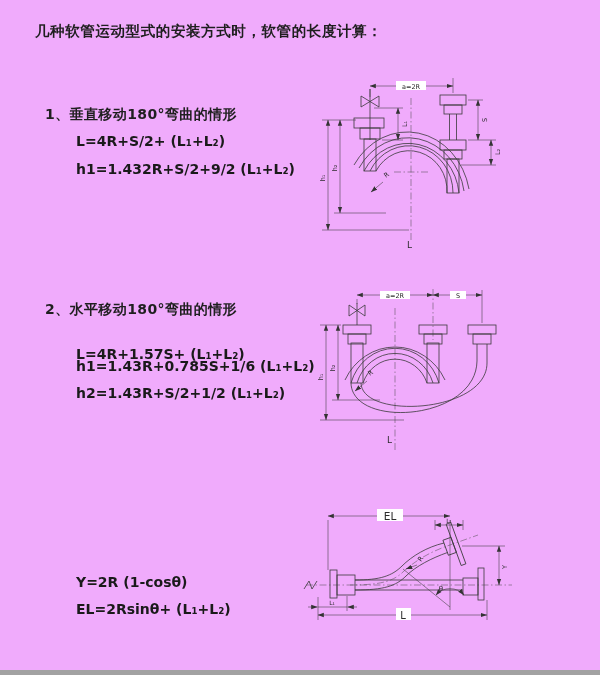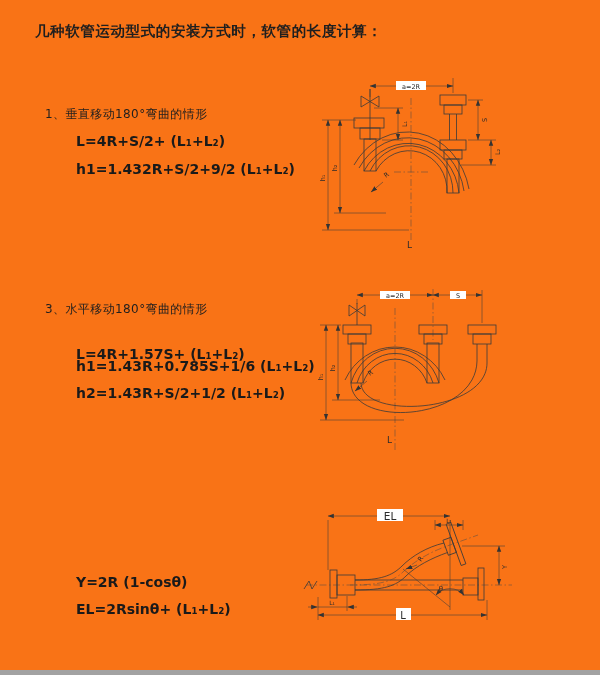--- a/index.html
+++ b/index.html
@@ -1,26 +1,26 @@
 <!DOCTYPE html>
 <html><head>
 <meta charset="utf-8">
 <style>
   html,body { margin:0; padding:0; background:#e8e8e8; }
   .page {
     position:relative; width:600px; height:675px; margin:0 auto;
-    background:#f97316; overflow:hidden;
+    background:#f0abfc; overflow:hidden;
     font-family:"DejaVu Sans", sans-serif; color:#1f1f1f;
   }
   .title {
     position:absolute; font-size:14.5px; font-weight:600; letter-spacing:0.6px;
     white-space:nowrap;
   }
   .heading {
-    position:absolute; font-size:12px; font-weight:400; letter-spacing:0.4px;
+    position:absolute; font-size:14px; font-weight:700; letter-spacing:0.4px;
     white-space:nowrap;
   }
   .formula {
     position:absolute; font-size:14px; font-weight:700; white-space:nowrap;
     color:#1a1a1a;
   }
   .diag { position:absolute; }
   .dline { stroke:#3a3a3a; stroke-width:0.8; fill:none; }
   .dimln { stroke:#3a3a3a; stroke-width:0.55; fill:none; }
   .cl    { stroke:#4a4a4a; stroke-width:0.5; fill:none; stroke-dasharray:7 2.5 1.5 2.5; }
@@ -37,21 +37,21 @@
 <body>
 
 <div class="page">
 
   <div class="title" style="left:35px; top:22px">几种软管运动型式的安装方式时，软管的长度计算：</div>
 
   <div class="heading" style="left:45px; top:106px">1、垂直移动180°弯曲的情形</div>
   <div class="formula" style="left:76px; top:133px">L=4R+S/2+ (L₁+L₂)</div>
   <div class="formula" style="left:76px; top:161px">h1=1.432R+S/2+9/2 (L₁+L₂)</div>
 
-  <div class="heading" style="left:45px; top:301px">3、水平移动180°弯曲的情形</div>
+  <div class="heading" style="left:45px; top:301px">2、水平移动180°弯曲的情形</div>
   <div class="formula" style="left:76px; top:346px">L=4R+1.57S+ (L₁+L₂)</div>
   <div class="formula" style="left:76px; top:358px">h1=1.43R+0.785S+1/6 (L₁+L₂)</div>
   <div class="formula" style="left:76px; top:385px">h2=1.43R+S/2+1/2 (L₁+L₂)</div>
 
   <div class="formula" style="left:76px; top:574px">Y=2R (1-cosθ)</div>
   <div class="formula" style="left:76px; top:601px">EL=2Rsinθ+ (L₁+L₂)</div>
 
   <svg class="diag" style="left:310px; top:70px" width="290" height="190" viewBox="0 0 290 190">
     <defs>
       <pattern id="d1br" width="3.5" height="3.5" patternUnits="userSpaceOnUse">

